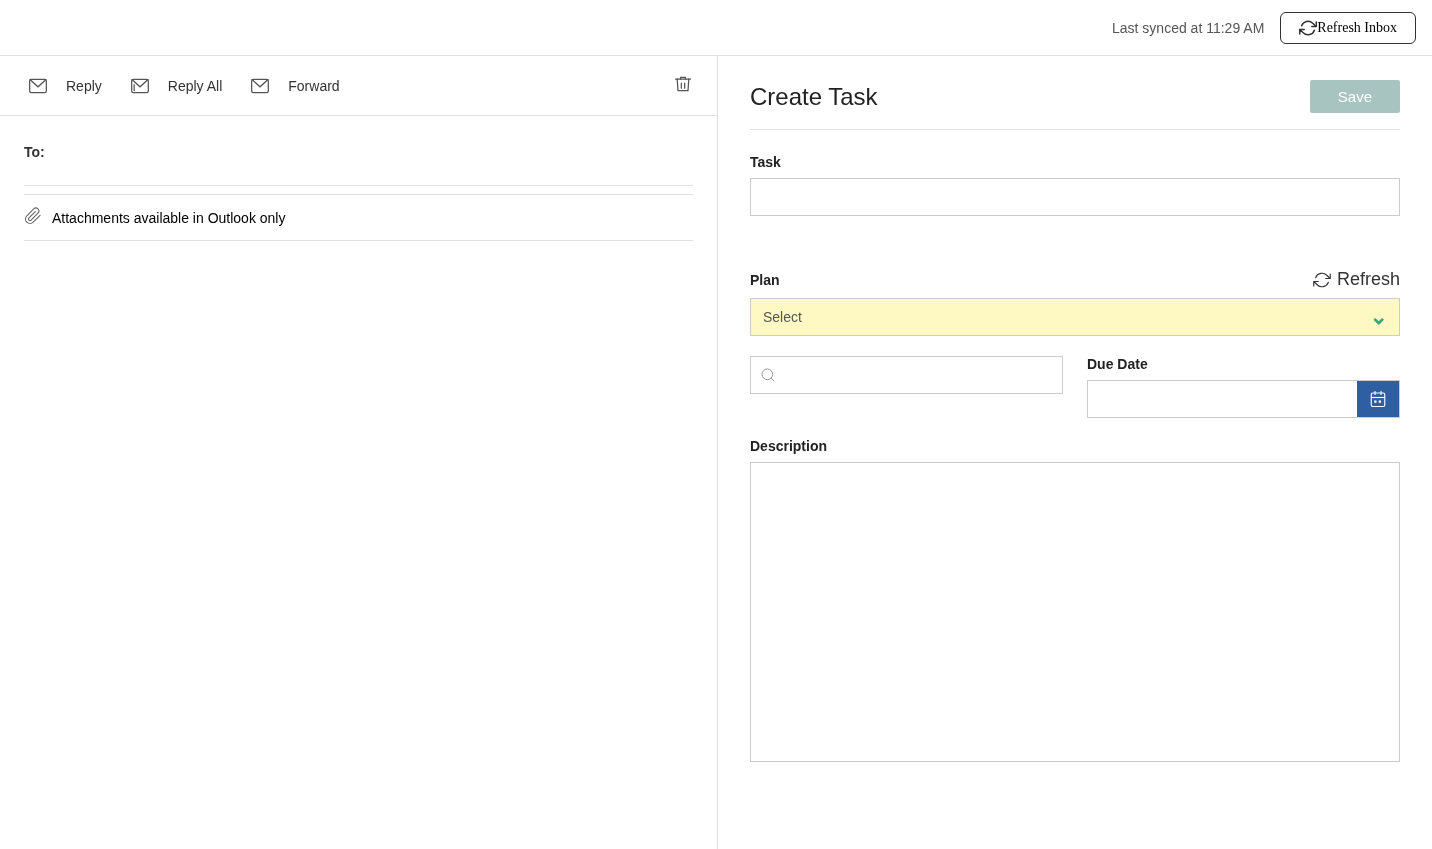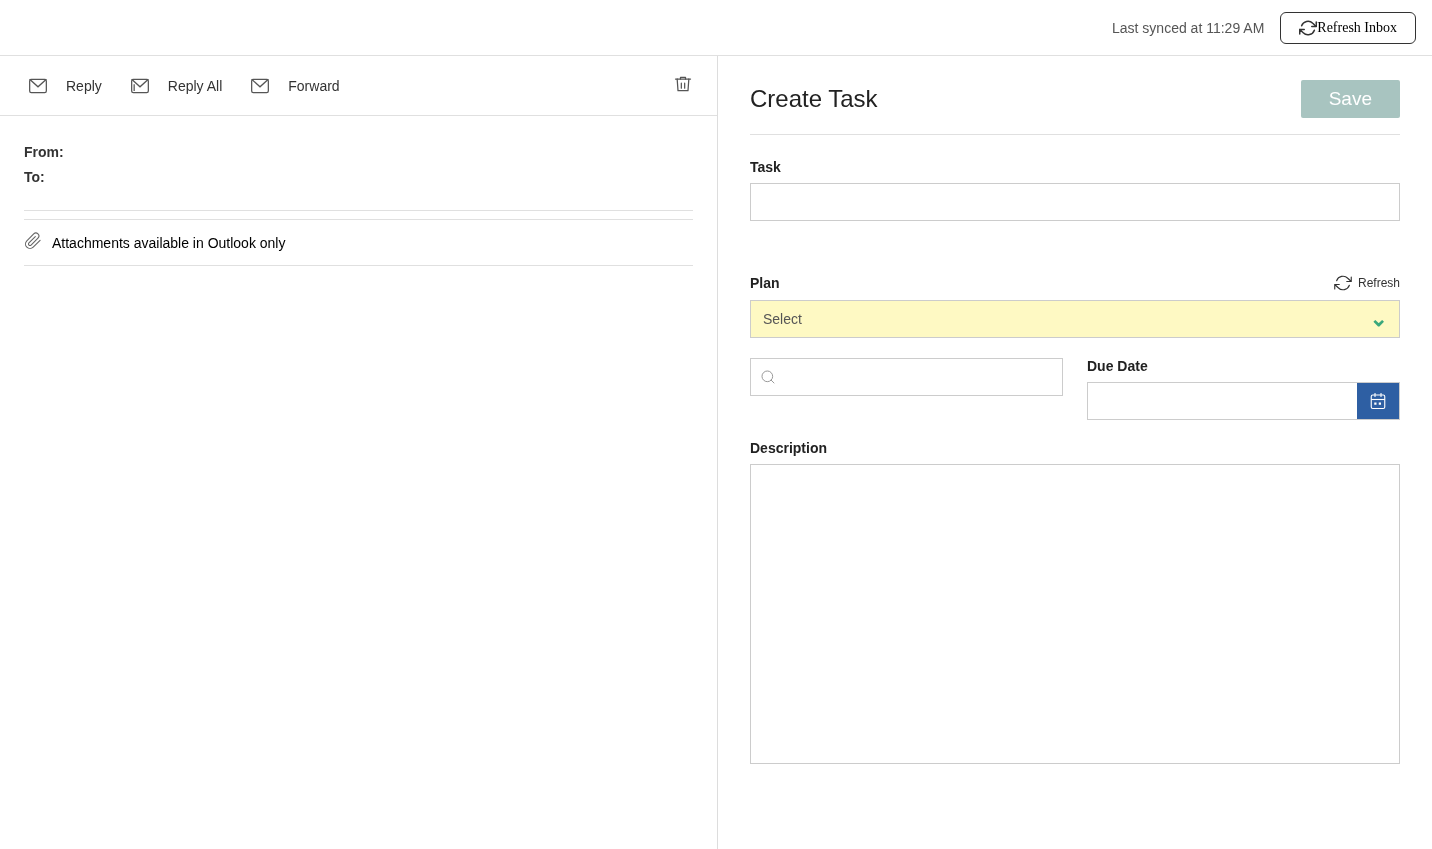--- a/index.html
+++ b/index.html
@@ -165,21 +165,21 @@
     .task-title {
       font-size: 24px;
       font-weight: 400;
       color: #222;
     }
     .save-btn {
       background: #a8c4c0;
       color: #fff;
       border: none;
       padding: 8px 28px;
-      font-size: 19px;
+      font-size: 15px;
       cursor: pointer;
       border-radius: 2px;
     }
 
     .section-divider {
       border: none;
       border-top: 1px solid #e0e0e0;
       margin-bottom: 24px;
     }
 
@@ -207,21 +207,21 @@
       display: flex;
       align-items: center;
       justify-content: space-between;
       margin-bottom: 8px;
       margin-top: 33px;
     }
     .plan-refresh {
       display: flex;
       align-items: center;
       gap: 6px;
-      font-size: 12px;
+      font-size: 18px;
       color: #333;
       cursor: pointer;
       background: none;
       border: none;
     }
     .plan-refresh svg {
       width: 18px;
       height: 18px;
       stroke: #333;
       fill: none;
@@ -372,21 +372,20 @@
           <polyline points="3,6 5,6 21,6" stroke-width="1.5" stroke-linecap="round"></polyline>
           <path d="M19 6l-1 14H6L5 6" stroke-width="1.5" stroke-linecap="round" stroke-linejoin="round"></path>
           <path d="M10 11v6M14 11v6" stroke-width="1.5" stroke-linecap="round"></path>
           <path d="M9 6V4h6v2" stroke-width="1.5" stroke-linecap="round" stroke-linejoin="round"></path>
         </svg>
       </button>
     </div>
 
     <div class="email-body">
       <div class="email-meta">
-        <p><span>From:</span></p>
         <p><span>To:</span></p>
       </div>
       <hr class="divider">
       <div class="attachments-row">
         <span class="clip-icon">
           <svg viewBox="0 0 24 24">
             <path d="M21.44 11.05l-9.19 9.19a6 6 0 01-8.49-8.49l9.19-9.19a4 4 0 015.66 5.66l-9.2 9.19a2 2 0 01-2.83-2.83l8.49-8.48" stroke-width="1.5" stroke-linecap="round" stroke-linejoin="round"></path>
           </svg>
         </span>
         <span>Attachments available in Outlook only</span>

